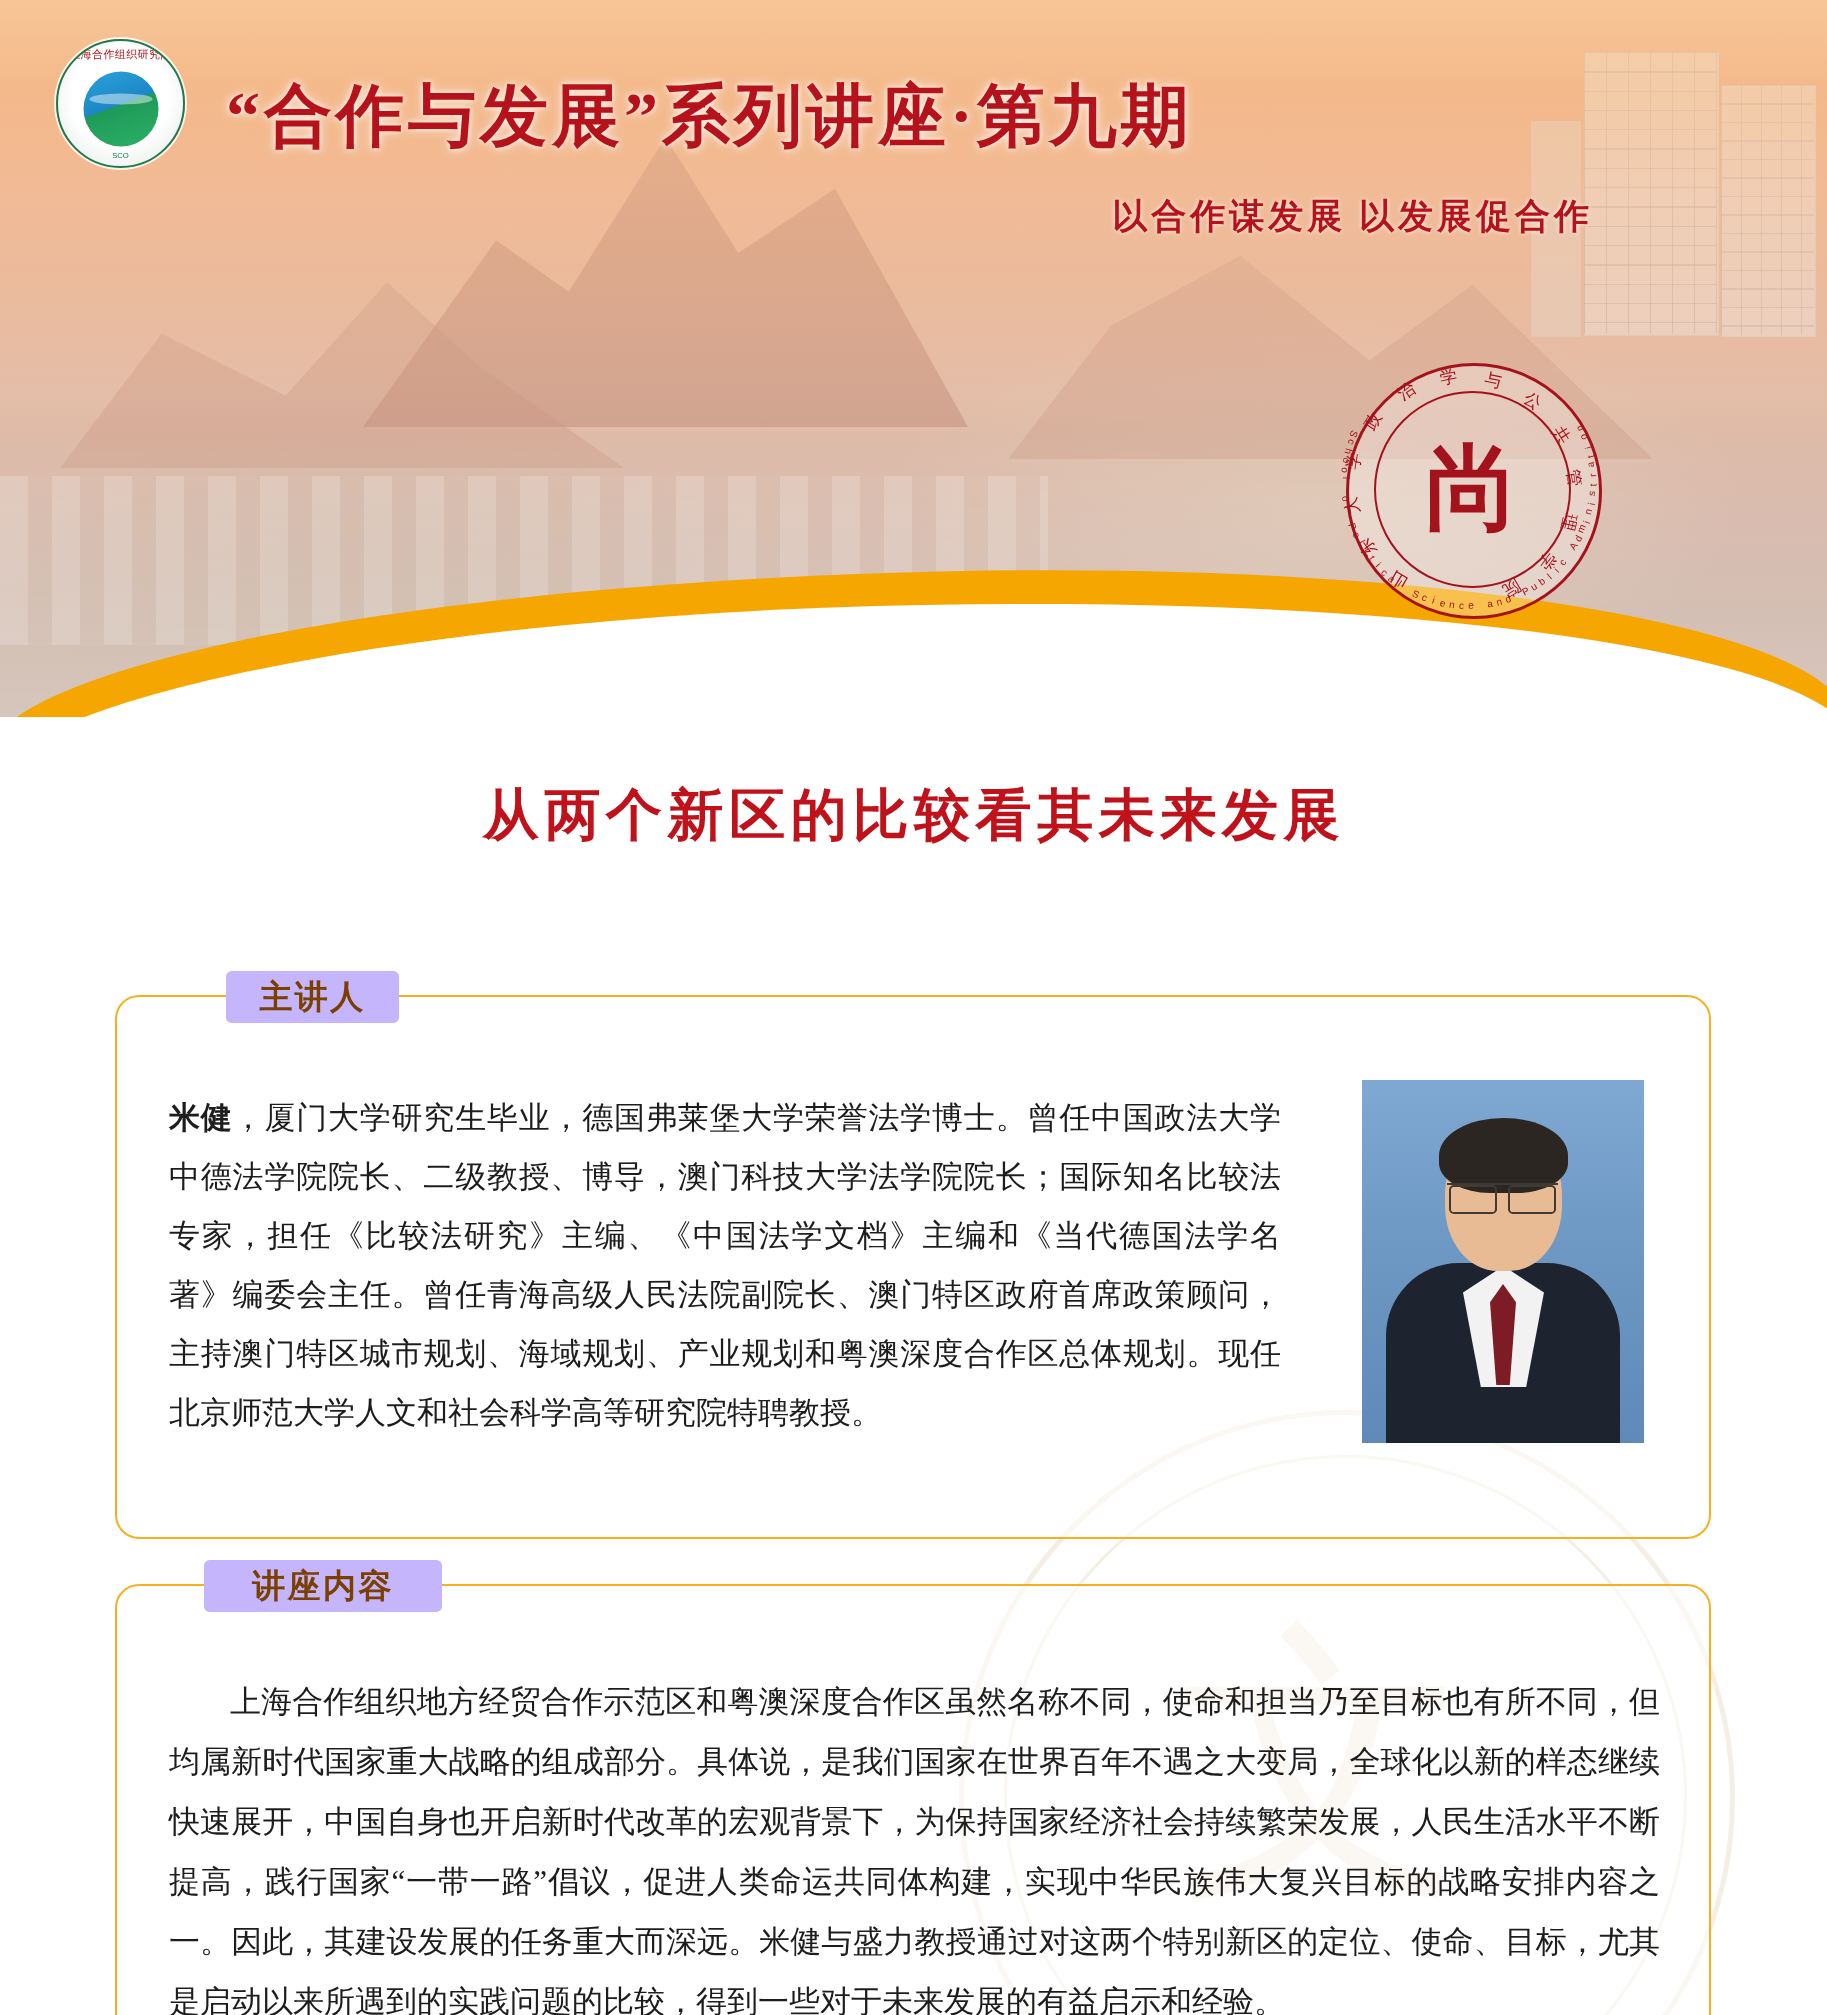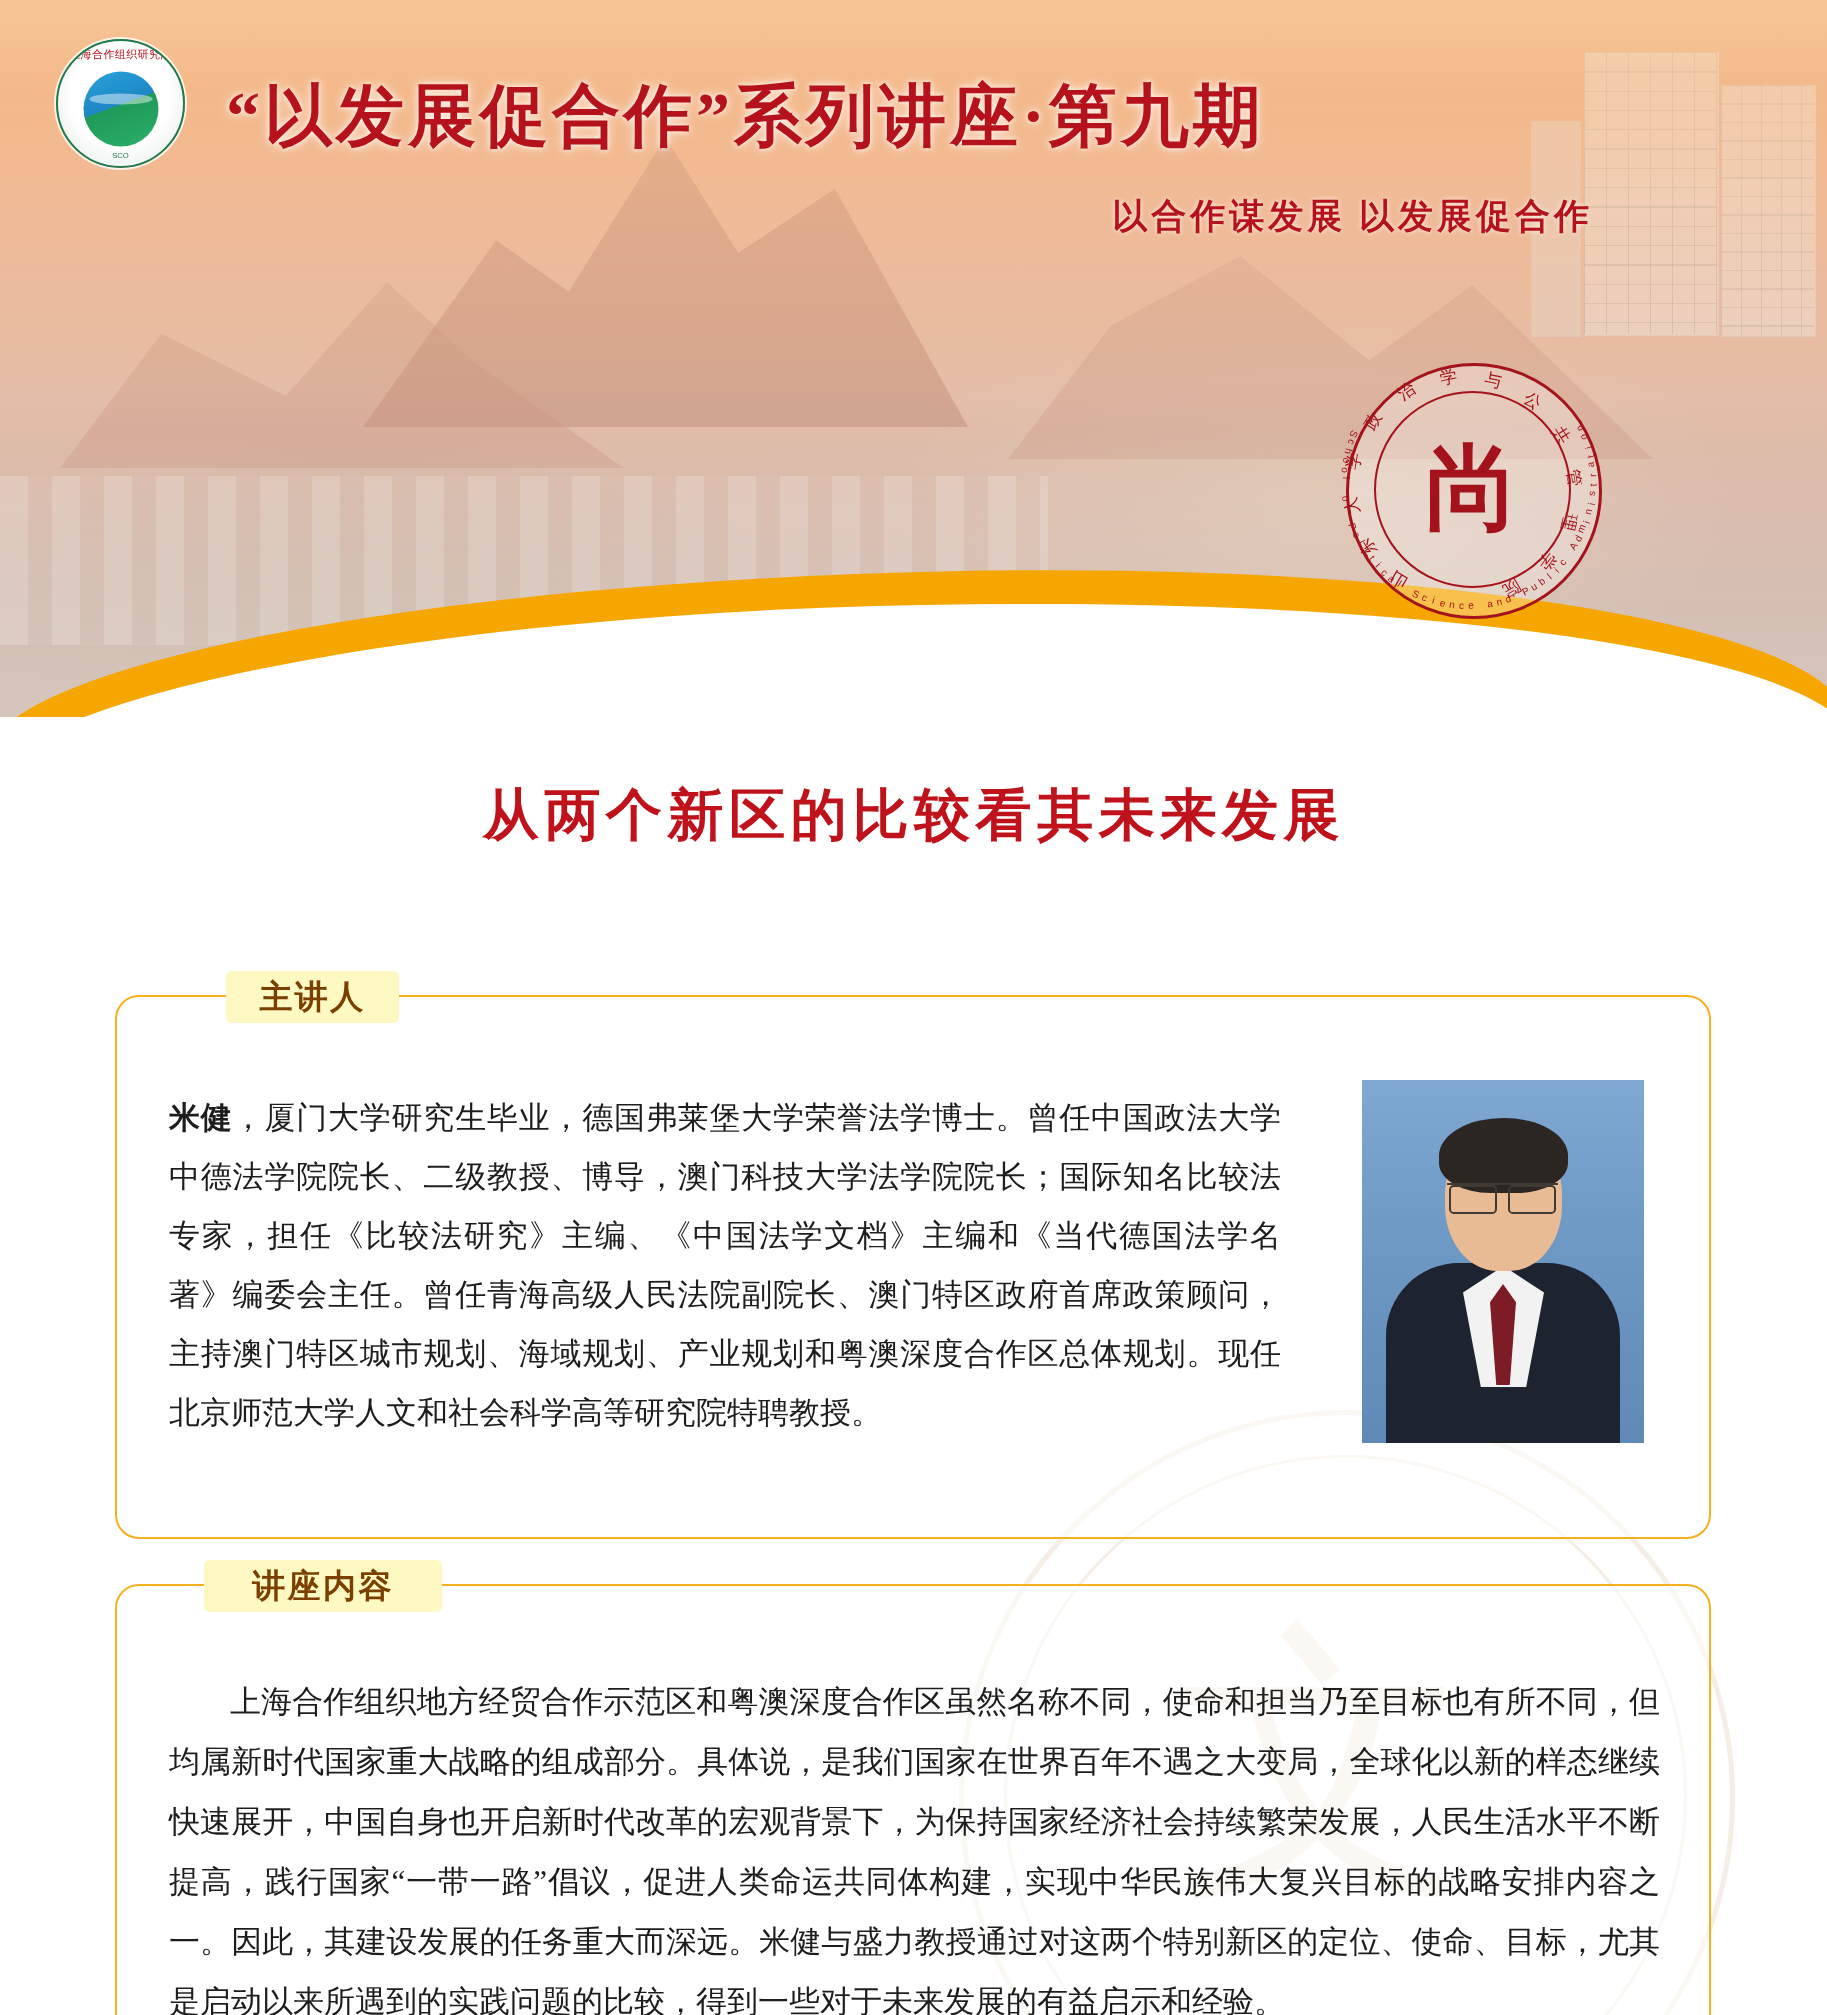--- a/index.html
+++ b/index.html
@@ -293,21 +293,21 @@
   
   .card {
     position: absolute;
     border: 2.8px solid #f6b01f;
     border-radius: 24px;
     background: rgba(255,255,255,0.55);
     box-sizing: border-box;
   }
   .card-label {
     position: absolute;
-    background: #fef9c3;
+    background: #c4b5fd;
     color: #7b3f00;
     font-weight: bold;
     font-family: "Liberation Serif", serif;
     text-align: center;
     border-radius: 5.6px;
     letter-spacing: 2.4px;
   }
 
   
   #card-speaker { left: 115px; top: 995px; width: 1596px; height: 544px; }
@@ -415,21 +415,21 @@
   <div class="wave-yellow"></div>
   <div class="wave-white"></div>
 </div>
 
 <div class="sco-logo">
   <div class="ring-text">上海合作组织研究院</div>
   <div class="globe"></div>
   <div class="ring-text-btm">SCO</div>
 </div>
 
-<div class="hero-title">“以发展促合作”系列讲座·第九期</div>
+<div class="hero-title">“合作与发展”系列讲座·第九期</div>
 <div class="hero-subtitle">以合作谋发展  以发展促合作</div>
 
 <div class="school-seal">
   <div class="seal-outer"></div>
   <div class="seal-inner"></div>
   <div class="seal-mark">尚</div>
   <div class="seal-cn" id="sealCn">
       <span style="transform: translateX(-50%) rotate(-149.5deg);">山</span>
       <span style="transform: translateX(-50%) rotate(-126.5deg);">东</span>
       <span style="transform: translateX(-50%) rotate(-103.5deg);">大</span>

